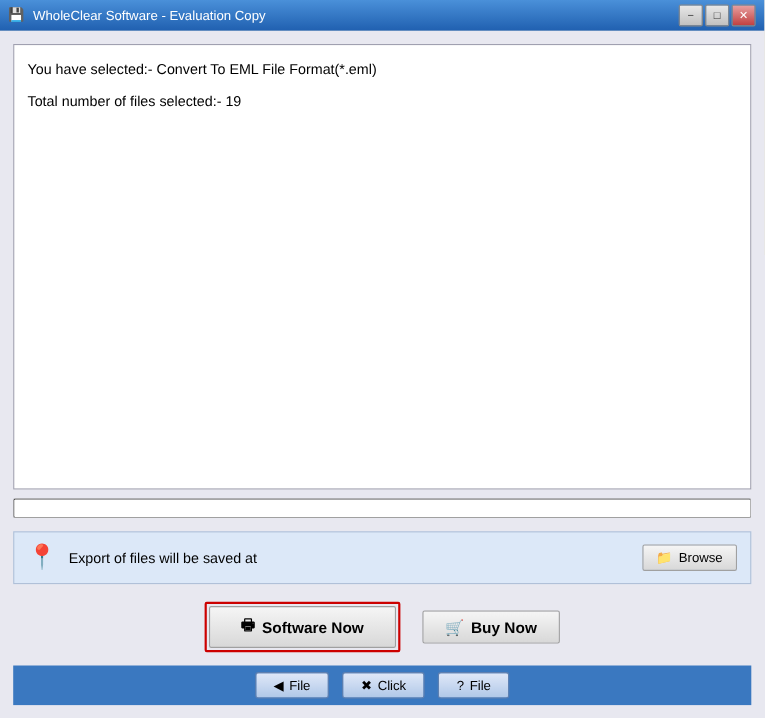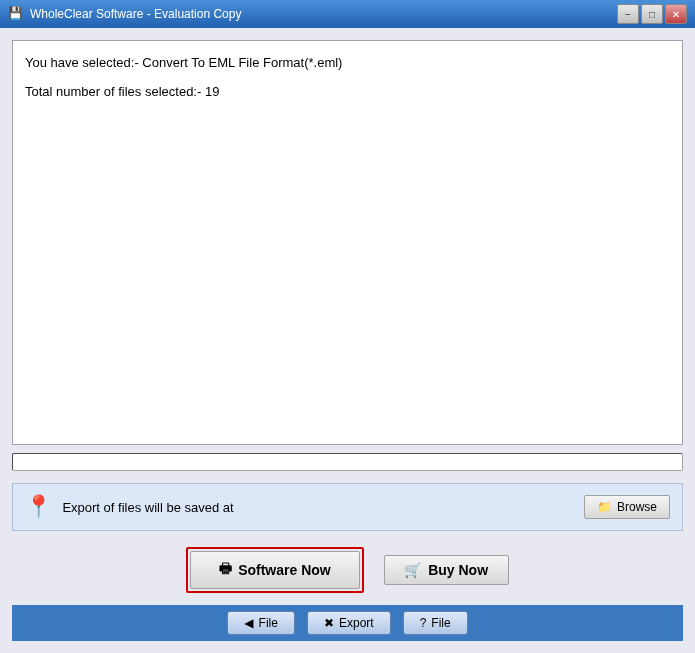--- a/index.html
+++ b/index.html
@@ -245,21 +245,21 @@
     </button>
   </div>
 
   <div class="nav-bar">
     <button class="nav-btn">
       <span>◀</span>
       <span>File</span>
     </button>
     <button class="nav-btn">
       <span>✖</span>
-      <span>Export</span>
+      <span>Click</span>
     </button>
     <button class="nav-btn">
       <span>?</span>
       <span>File</span>
     </button>
   </div>
 
 </div>
 
 </body></html>

